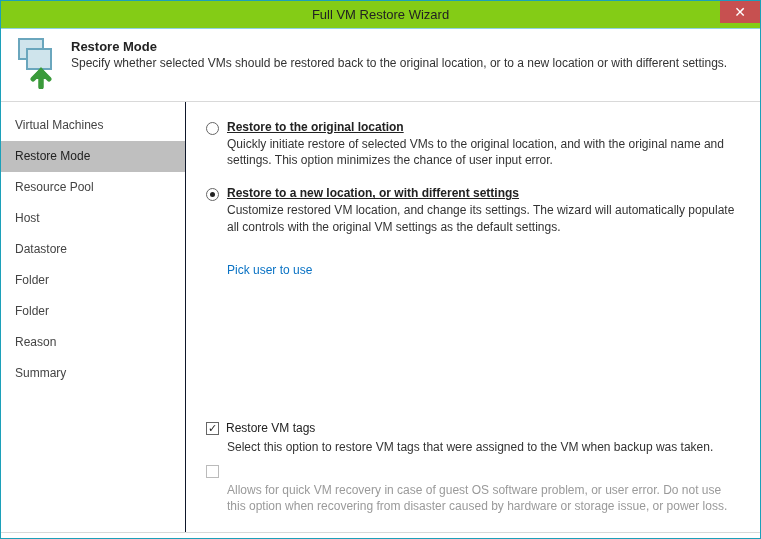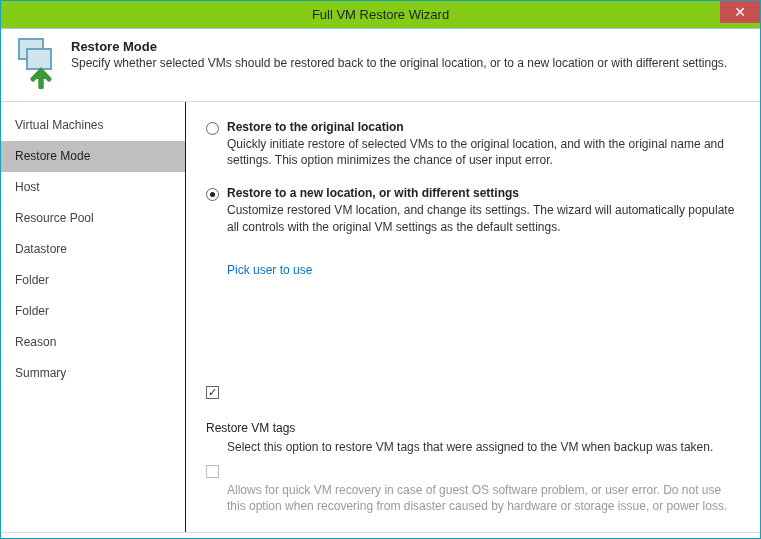--- a/index.html
+++ b/index.html
@@ -91,31 +91,31 @@
     background: #fff;
     cursor: pointer;
   }
   .radio.selected::after {
     content: "";
     width: 5px; height: 5px;
     background: #222;
     border-radius: 50%;
   }
   .option-text { flex: 1; }
-  .option-title { font-weight: 600; font-size: 12px; color: #222; margin-bottom: 2px; }
+  .option-title { font-weight: 600; font-size: 12px; color: #222; margin-bottom: 2px; text-decoration: underline; }
   .option-desc { font-size: 12px; color: #333; line-height: 1.35; }
   .link {
     color: #0972c4;
     cursor: pointer;
     margin-left: 21px;
     margin-top: 10px;
     font-size: 12px;
   }
   .spacer { flex: 1; }
-  .checkbox-row { display: flex; gap: 22px; align-items: flex-start; margin-bottom: 4px; flex-direction: column; }
+  .checkbox-row { display: flex; gap: 7px; align-items: flex-start; margin-bottom: 4px; }
   .checkbox {
     width: 13px; height: 13px;
     border: 1px solid #666;
     background: #fff;
     flex-shrink: 0;
     margin-top: 1px;
     display: flex; align-items: center; justify-content: center;
     cursor: pointer;
   }
   .checkbox.checked::after {
@@ -163,22 +163,22 @@
   <div class="header-text">
     <div class="header-title">Restore Mode</div>
     <div class="header-subtitle">Specify whether selected VMs should be restored back to the original location, or to a new location or with different settings.</div>
   </div>
 </div>
 
 <div class="body">
   <div class="sidebar">
     <div class="sidebar-item">Virtual Machines</div>
     <div class="sidebar-item active">Restore Mode</div>
+    <div class="sidebar-item">Resource Pool</div>
     <div class="sidebar-item">Host</div>
-    <div class="sidebar-item">Resource Pool</div>
     <div class="sidebar-item">Datastore</div>
     <div class="sidebar-item">Folder</div>
     <div class="sidebar-item">Folder</div>
     <div class="sidebar-item">Reason</div>
     <div class="sidebar-item">Summary</div>
   </div>
 
   <div class="main">
 
     <div class="option-block">

